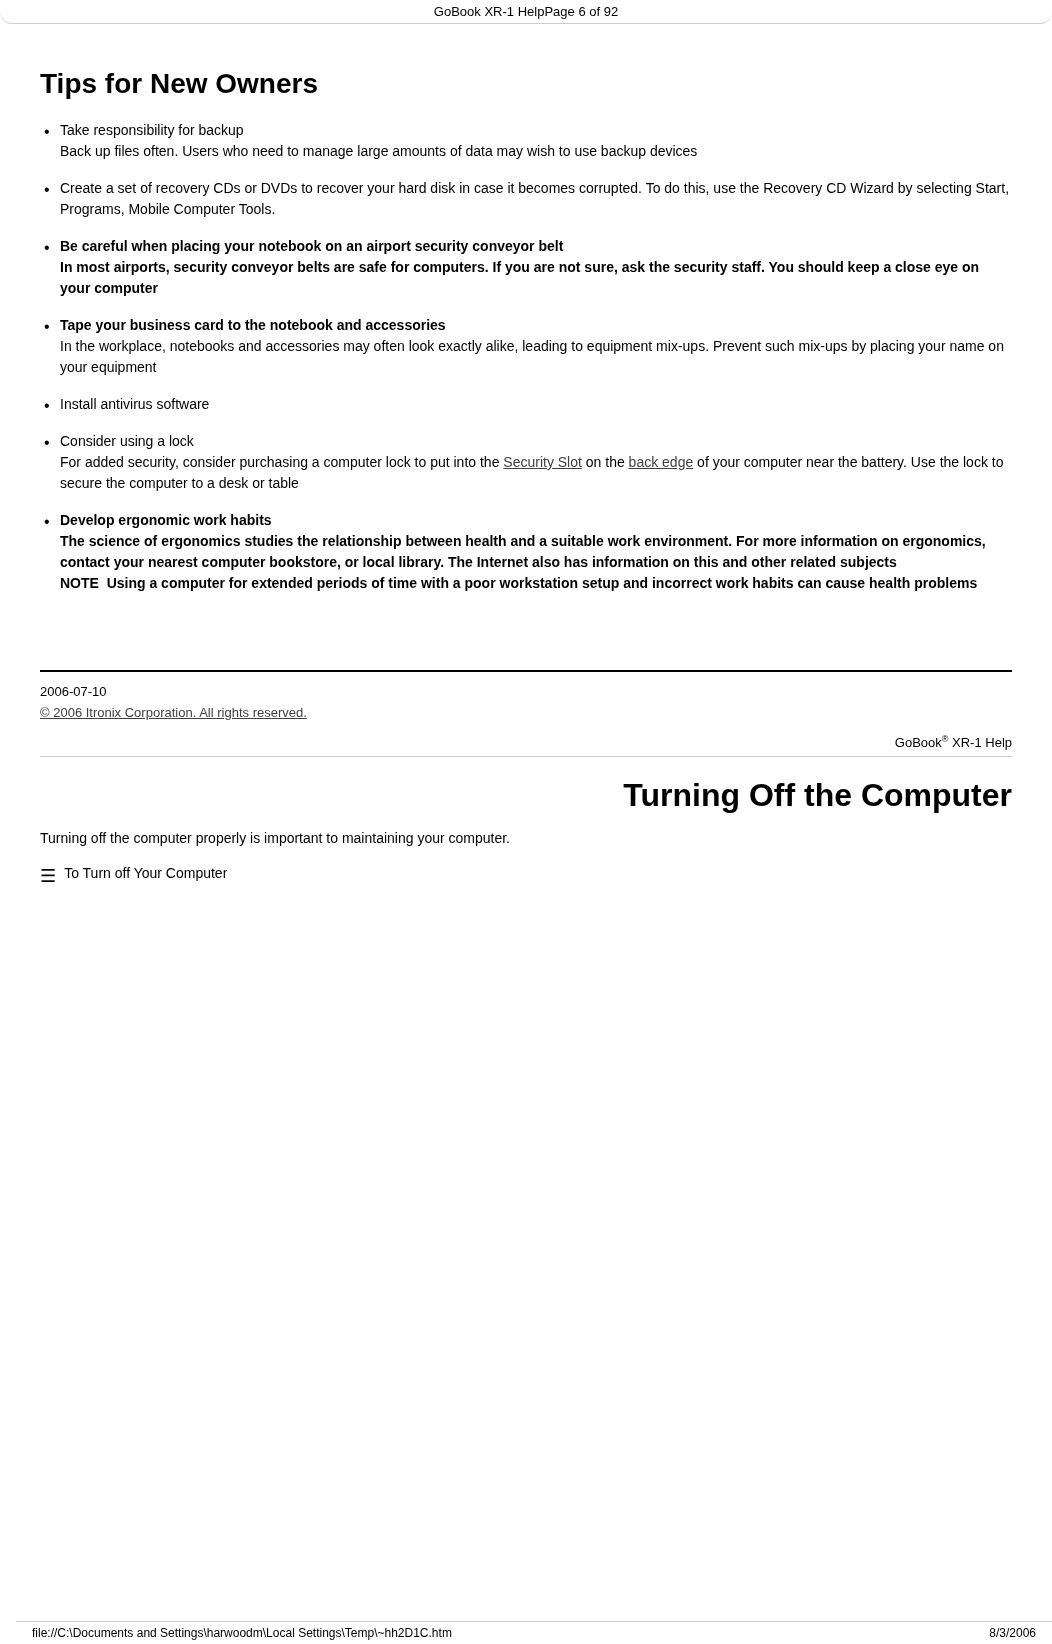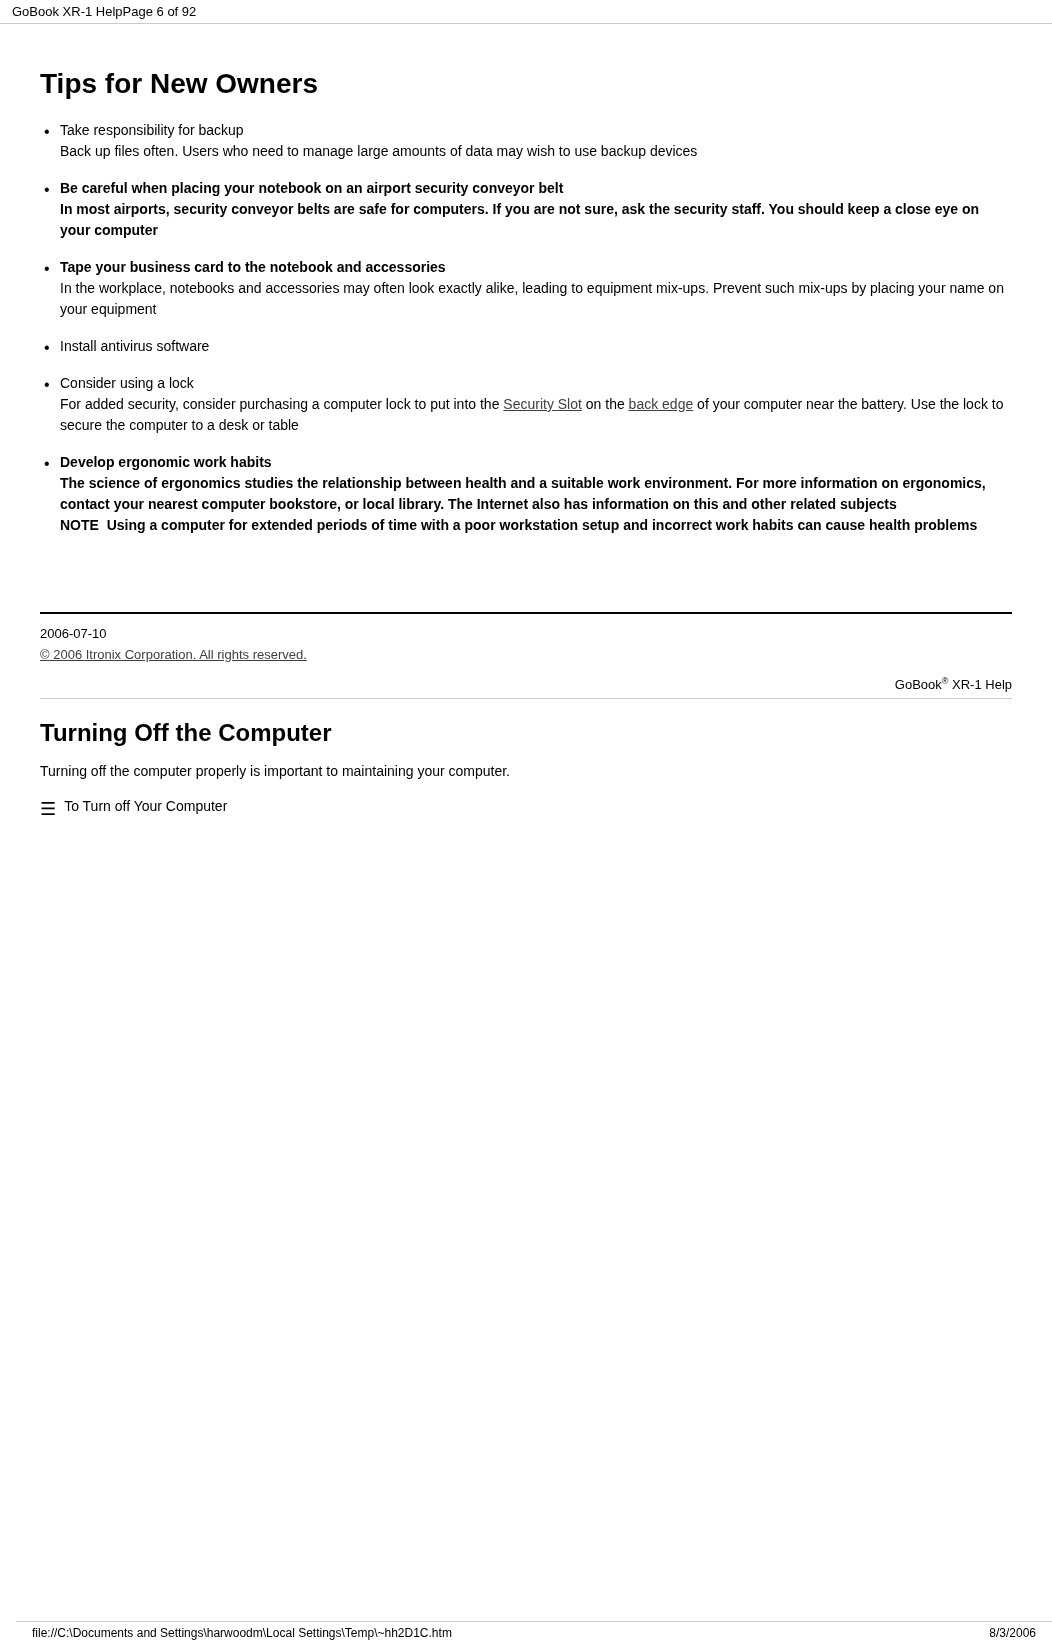--- a/index.html
+++ b/index.html
@@ -8,25 +8,26 @@
       font-size: 14px;
       color: #000;
       background: #fff;
       width: 1052px;
       min-height: 1644px;
       position: relative;
     }
 
     .header-bar {
       display: flex;
-      justify-content: flex-start;
+      justify-content: center;
       align-items: center;
       padding: 4px 12px;
       border-bottom: 1px solid #ccc;
       font-size: 13px;
+      border-radius: 12px;
     }
 
     .main-content {
       padding: 20px 40px 20px 40px;
     }
 
     h1.section-title {
       font-size: 28px;
       font-weight: bold;
       margin-bottom: 20px;
@@ -82,23 +83,24 @@
       padding-bottom: 6px;
       margin-bottom: 20px;
     }
 
     .footer-brand sup {
       font-size: 9px;
       vertical-align: super;
     }
 
     h2.section-title2 {
-      font-size: 24px;
+      font-size: 32px;
       font-weight: bold;
       margin-bottom: 14px;
+      text-align: right;
     }
 
     .section2-content {
       padding: 0 40px;
     }
 
     .procedure-item {
       display: flex;
       align-items: flex-start;
       margin-top: 16px;
@@ -135,20 +137,23 @@
 
   <h1 class="section-title">Tips for New Owners</h1>
 
   <ul class="tips-list">
 
     <li>
       <span>Take responsibility for backup<br>
       Back up files often. Users who need to manage large amounts of data may wish to use backup devices</span>
     </li>
 
+    <li>
+      <span>Create a set of recovery CDs or DVDs to recover your hard disk in case it becomes corrupted. To do this, use the Recovery CD Wizard by selecting Start, Programs, Mobile Computer Tools.</span>
+    </li>
 
 
     <li>
       <span class="tip-title-bold">Be careful when placing your notebook on an airport security conveyor belt</span><br>
       <span><strong>In most airports, security conveyor belts are safe for computers. If you are not sure, ask the security staff. You should keep a close eye on your computer</strong></span>
     </li>
 
     <li>
       <span class="tip-title-bold">Tape your business card to the notebook and accessories</span><br>
       <span>In the workplace, notebooks and accessories may often look exactly alike, leading to equipment mix-ups. Prevent such mix-ups by placing your name on your equipment</span>

